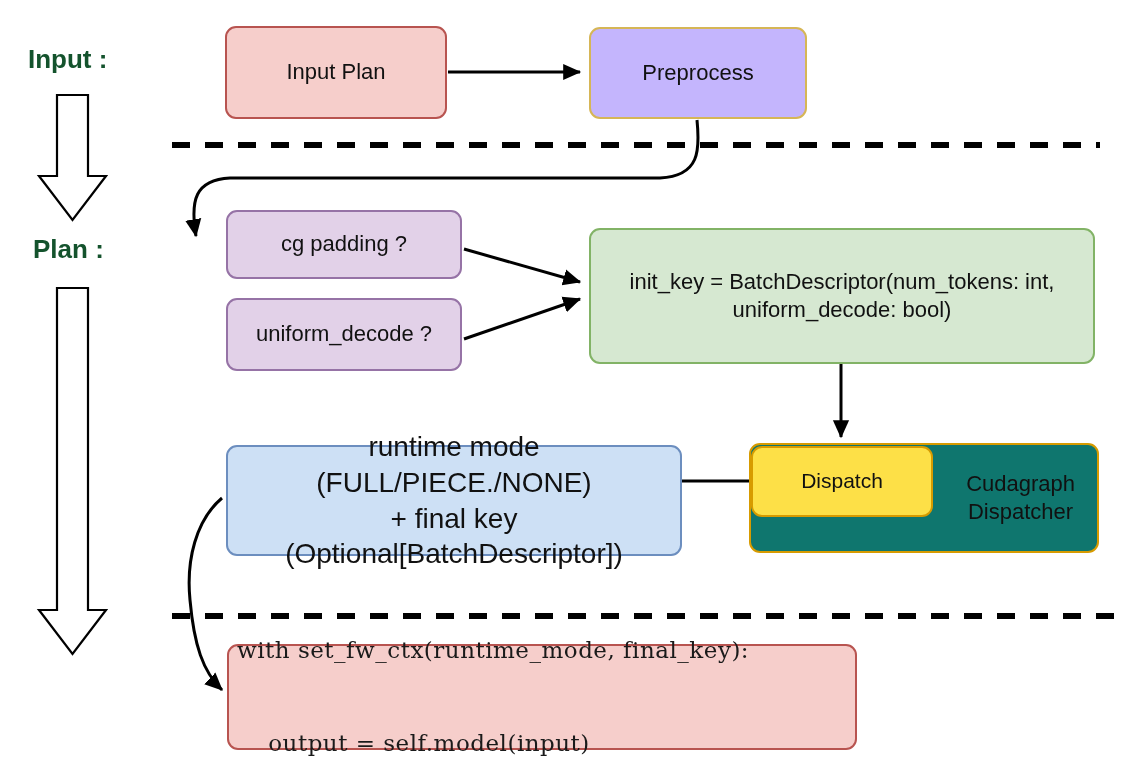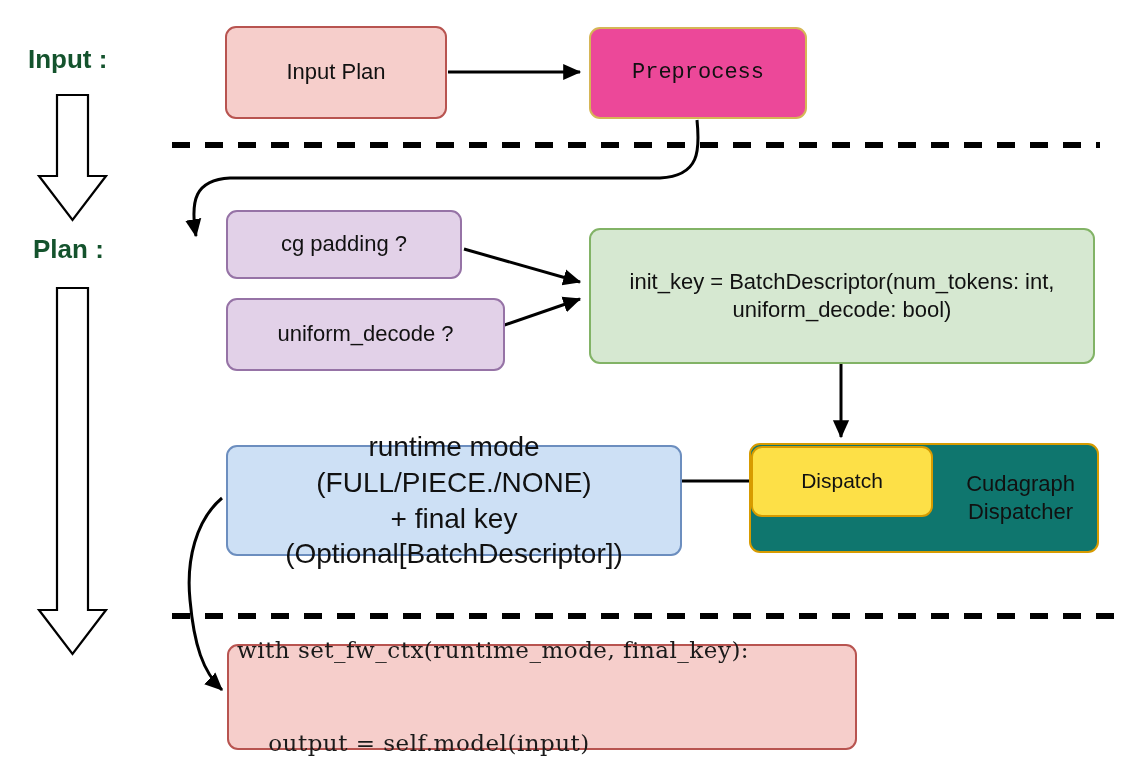--- a/index.html
+++ b/index.html
@@ -48,23 +48,22 @@
     font-size: 22px;
     color: #111111;
     line-height: 1.28;
     padding: 4px 8px;
   }
   .node-pink {
     background: #f6cecb;
     border-color: #b85450;
   }
   .node-yellow {
-    background: #ec4899;
+    background: #c4b5fd;
     border-color: #d6b656;
-    font-family: Liberation Mono, monospace;
   }
   .node-purple {
     background: #e2d1e8;
     border-color: #9673a6;
     justify-content: center;
   }
   .node-green {
     background: #d6e8d1;
     border-color: #82b366;
   }
@@ -76,21 +75,21 @@
     background: #0f766e;
     border-color: #d79b00;
   }
   .node-orange-inner {
     background: #fde047;
     border-color: #d79b00;
   }
   #node-input-batch { left: 225px; top: 26px; width: 222px; height: 93px; }
   #node-preprocess { left: 589px; top: 27px; width: 218px; height: 92px; }
   #node-cg-padding { left: 226px; top: 210px; width: 236px; height: 69px; }
-  #node-uniform-decode { left: 226px; top: 298px; width: 279px; height: 73px; }
+  #node-uniform-decode { left: 226px; top: 298px; width: 236px; height: 73px; }
   #node-init-key { left: 589px; top: 228px; width: 506px; height: 136px; }
   #node-cudagraph-dispatcher {
     left: 749px; top: 443px; width: 350px; height: 110px;
     justify-content: flex-end;
     padding-right: 22px;
   }
   #node-dispatch { left: 751px; top: 446px; width: 182px; height: 71px; font-size: 21px; }
   #node-runtime-mode {
     left: 226px; top: 445px; width: 456px; height: 111px;
     font-size: 28px;

